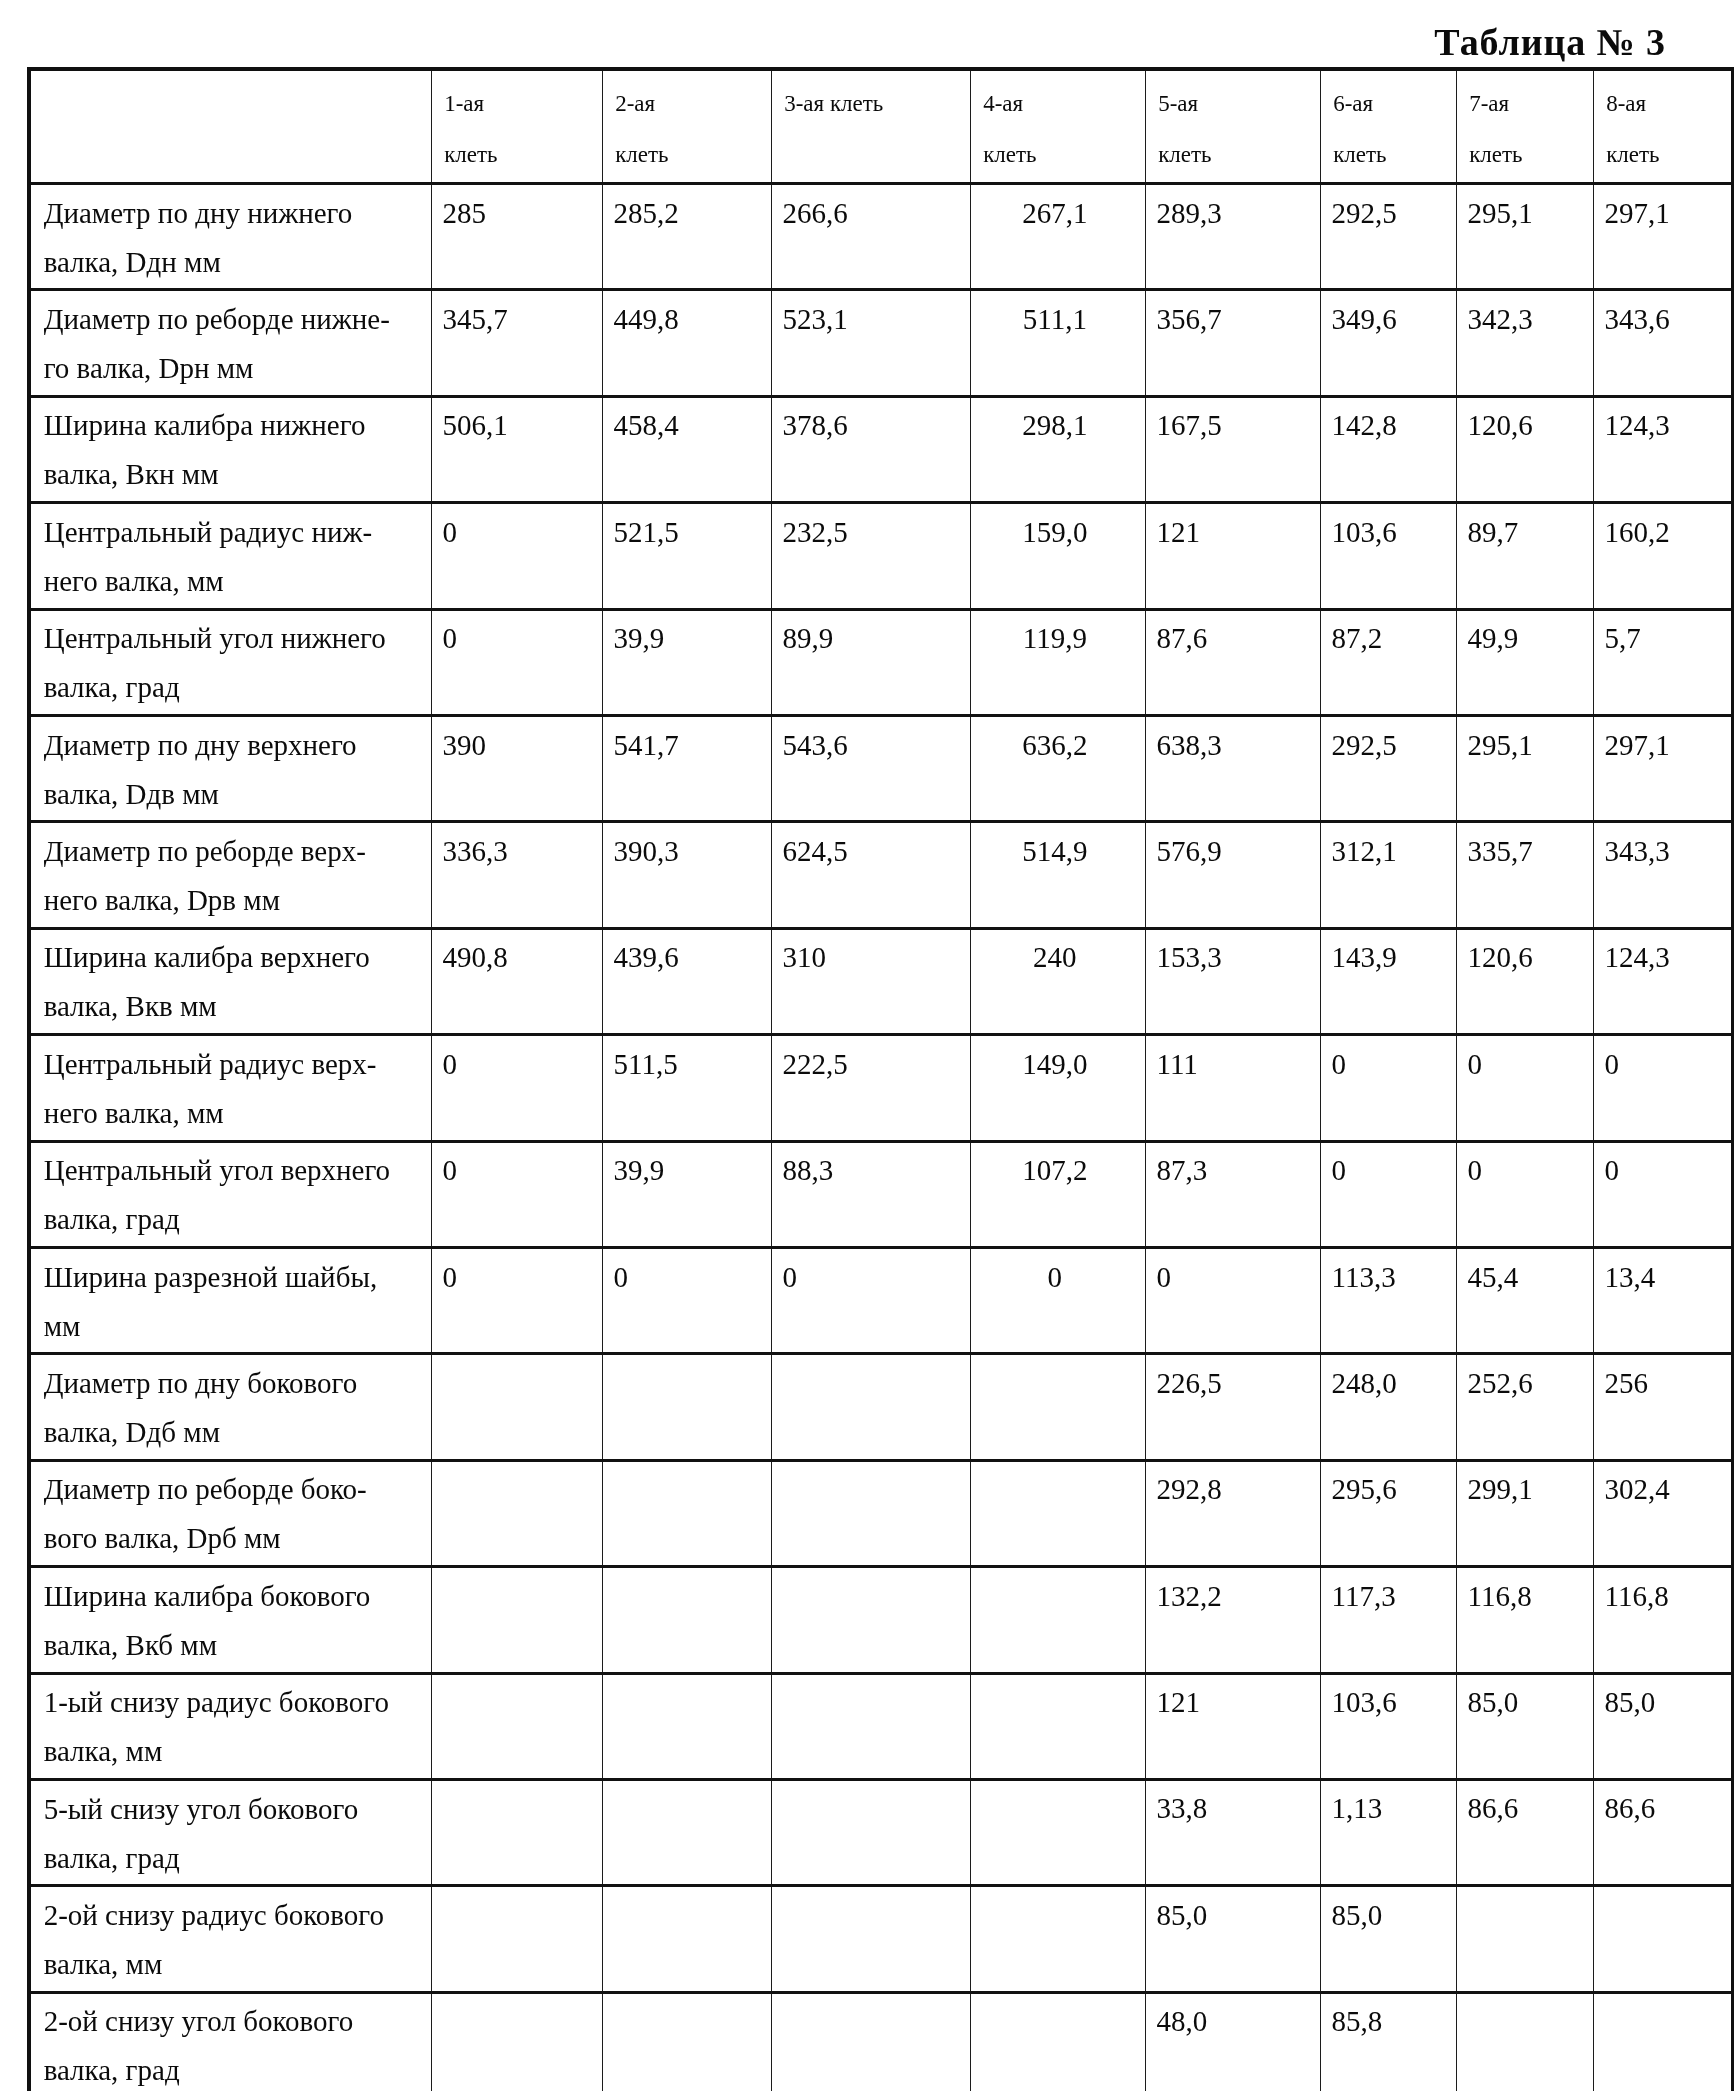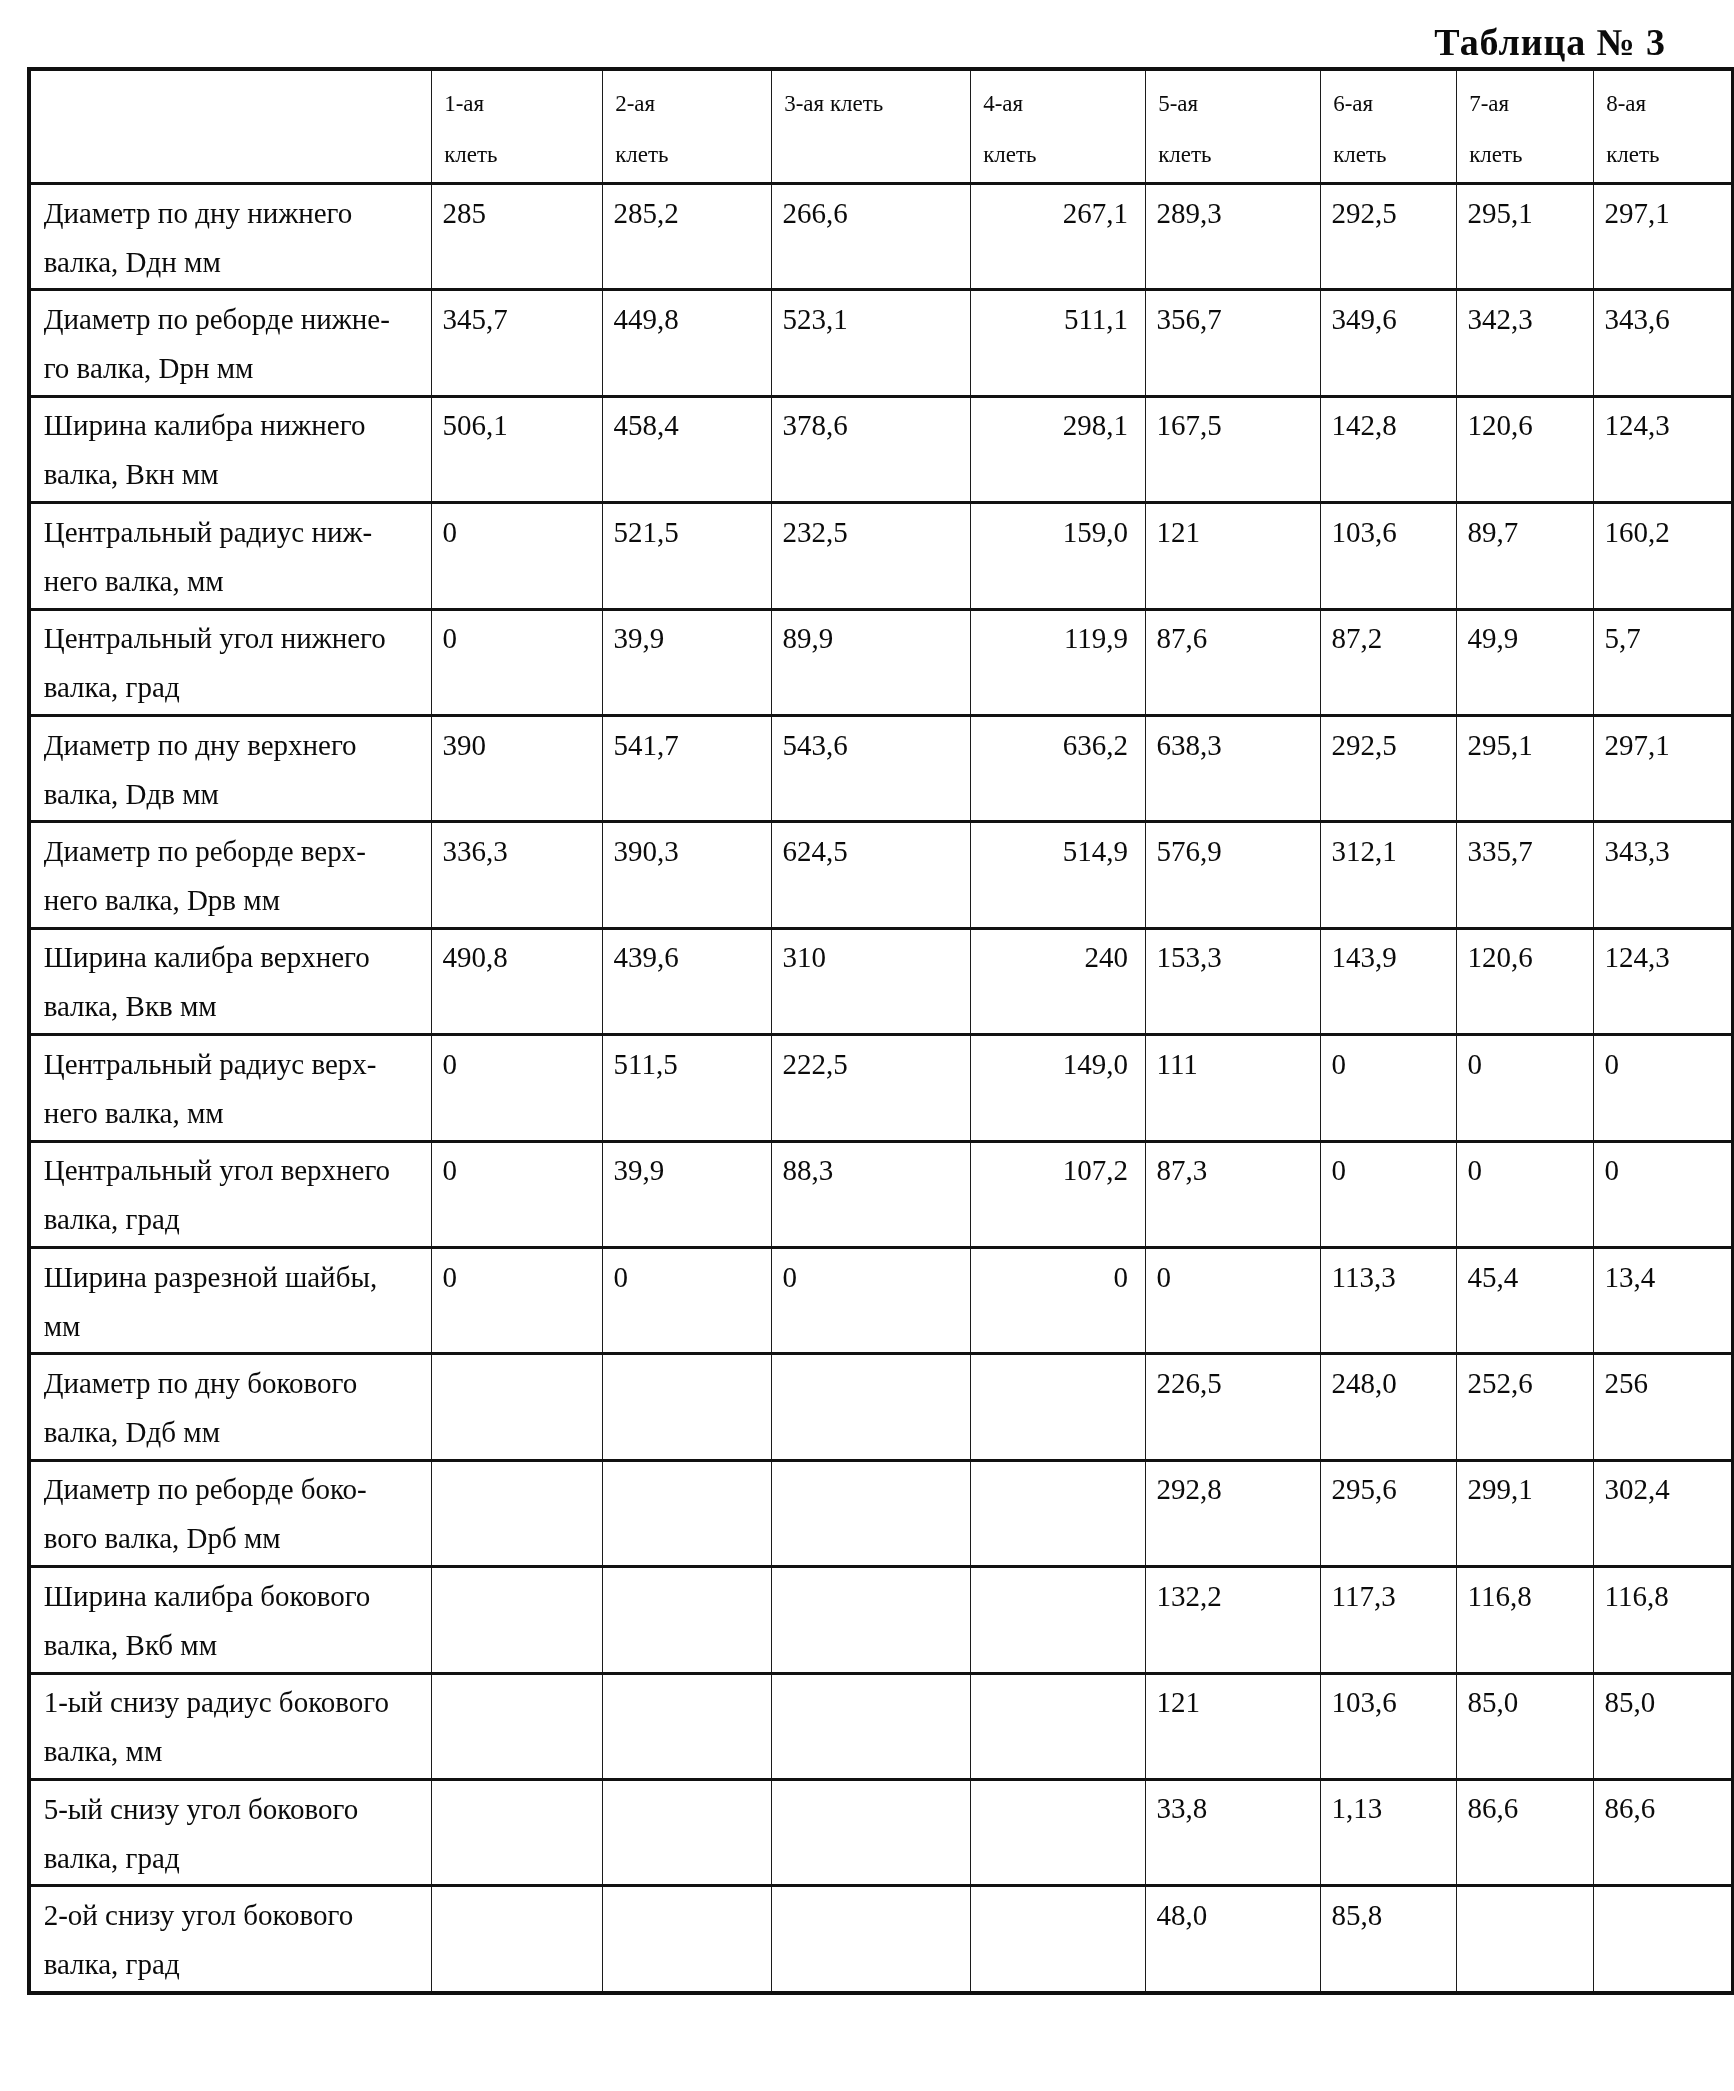--- a/index.html
+++ b/index.html
@@ -50,21 +50,21 @@
     padding:3.6px 5.5px 1.8px 12.7px;
     white-space:pre-line;
   }
   td.val{
     font-size:29px;
     line-height:45px;
     padding:5.5px 3.6px 1.8px 11px;
     text-align:left;
   }
   td.val.c4{
-    text-align:right;
+    text-align:center;
     padding-right:16.4px;
   }
 </style>
 </head>
 <body>
 
 <div class="page">
   <div class="doc-title">Таблица № 3</div>
   <table class="tbl">
     <colgroup id="cols">
@@ -285,20 +285,32 @@
           <td class="val c1"></td>
           <td class="val c2"></td>
           <td class="val c3"></td>
           <td class="val c4"></td>
           <td class="val c5">33,8</td>
           <td class="val c6">1,13</td>
           <td class="val c7">86,6</td>
           <td class="val c8">86,6</td>
         </tr>
         <tr>
+          <td class="lbl">2-ой снизу радиус бокового
+валка, мм</td>
+          <td class="val c1"></td>
+          <td class="val c2"></td>
+          <td class="val c3"></td>
+          <td class="val c4"></td>
+          <td class="val c5">85,0</td>
+          <td class="val c6">85,0</td>
+          <td class="val c7"></td>
+          <td class="val c8"></td>
+        </tr>
+        <tr>
           <td class="lbl">2-ой снизу угол бокового
 валка, град</td>
           <td class="val c1"></td>
           <td class="val c2"></td>
           <td class="val c3"></td>
           <td class="val c4"></td>
           <td class="val c5">48,0</td>
           <td class="val c6">85,8</td>
           <td class="val c7"></td>
           <td class="val c8"></td>

